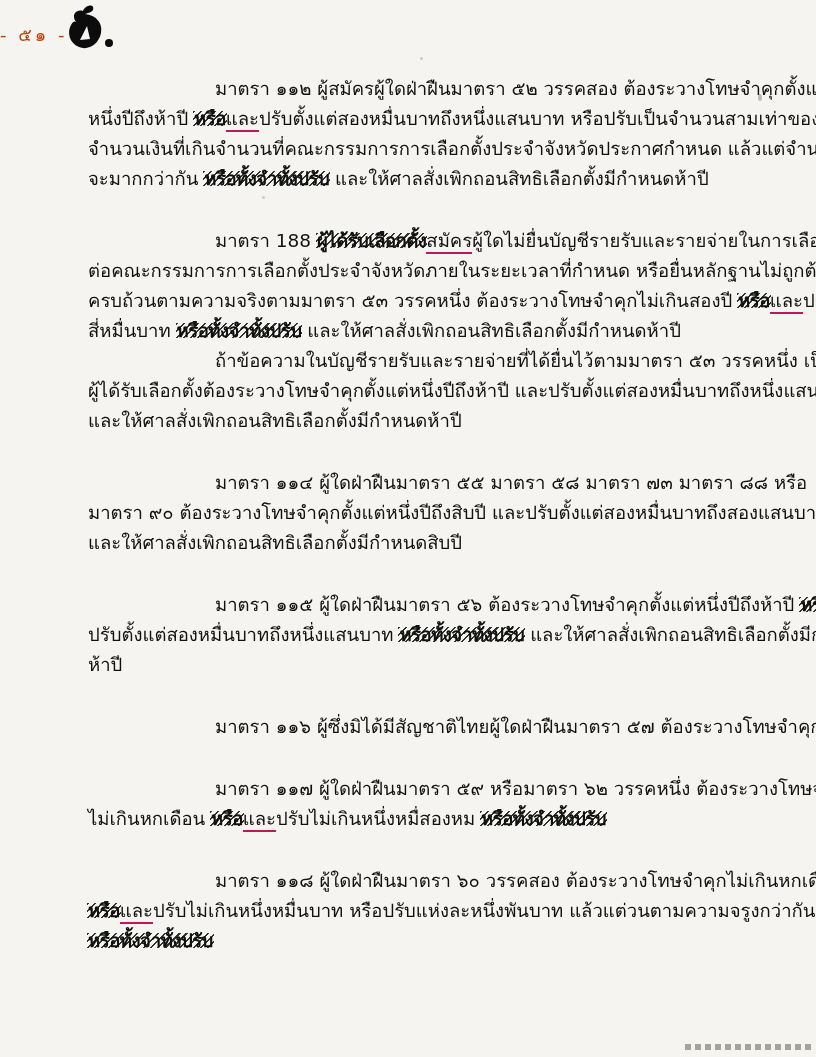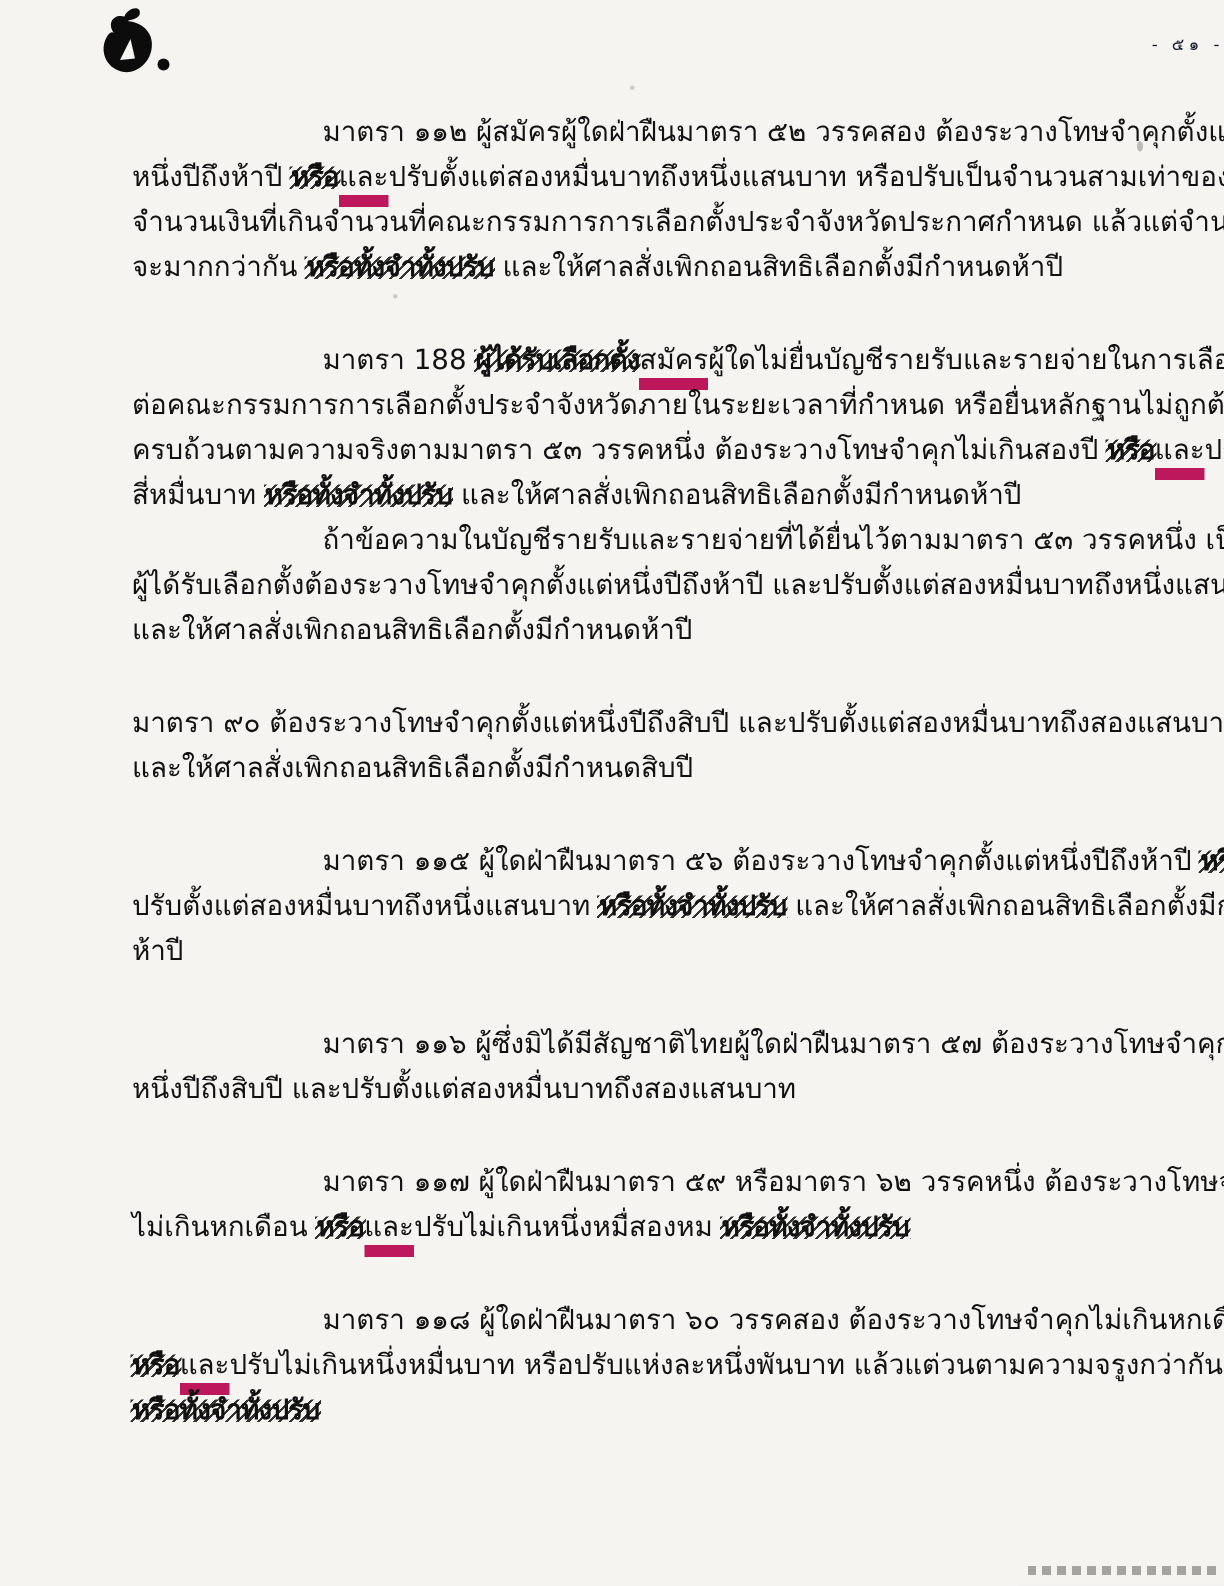--- a/index.html
+++ b/index.html
@@ -7,22 +7,22 @@
   .page{
     position:relative;
     width:816px;height:1057px;
     background:#f5f4f1;
     overflow:hidden;
     font-family:"DejaVu Sans",sans-serif;
     color:#111;
   }
   .page-number{
     position:absolute;top:20px;left:0;width:100%;
-    text-align:right;font-size:11px;letter-spacing:3px;
-    color:#0f172a;
+    text-align:left;font-size:18px;letter-spacing:3px;
+    color:#c2410c;
   }
   .corner-mark{
     position:absolute;top:2px;left:54px;width:76px;height:58px;
   }
   .content{
     position:absolute;top:74px;left:88px;width:676px;
   }
   .para{margin:0;}
   .para + .para{margin-top:32px;}
   .para.cont{margin-top:0;}
@@ -38,21 +38,21 @@
     font-weight:700;
     letter-spacing:-0.5px;
   }
   .s-struck::after{
     content:"";position:absolute;left:-1px;right:-1px;top:3px;bottom:3px;
     background:repeating-linear-gradient(135deg,
       rgba(17,17,17,.85) 0 1.5px, transparent 1.5px 5px);
     pointer-events:none;
   }
   .s-ins{
-    border-bottom:8px solid #be185d;
+    border-bottom:2px solid #be185d;
     padding-bottom:1px;
   }
   .scan-artifact{
     position:absolute;right:5px;bottom:7px;
     width:126px;height:6px;
     background:repeating-linear-gradient(90deg,#97958f 0 6px,transparent 6px 10px);
     opacity:.85;
   }
   .speck{
     position:absolute;background:#8e8c86;border-radius:50%;
@@ -88,31 +88,31 @@
         <div class="line"><span class="seg s-normal">ต่อคณะกรรมการการเลือกตั้งประจำจังหวัดภายในระยะเวลาที่กำหนด หรือยื่นหลักฐานไม่ถูกต้อง</span></div>
         <div class="line"><span class="seg s-normal">ครบถ้วนตามความจริงตามมาตรา ๕๓ วรรคหนึ่ง ต้องระวางโทษจำคุกไม่เกินสองปี </span><span class="seg s-struck">หรือ</span><span class="seg s-ins">และ</span><span class="seg s-normal">ปรับไม่เกิน</span></div>
         <div class="line"><span class="seg s-normal">สี่หมื่นบาท </span><span class="seg s-struck">หรือทั้งจำทั้งปรับ</span><span class="seg s-normal"> และให้ศาลสั่งเพิกถอนสิทธิเลือกตั้งมีกำหนดห้าปี</span></div>
       </div>
       <div class="para cont">
         <div class="line indent"><span class="seg s-normal">ถ้าข้อความในบัญชีรายรับและรายจ่ายที่ได้ยื่นไว้ตามมาตรา ๕๓ วรรคหนึ่ง เป็นเท็จ</span></div>
         <div class="line"><span class="seg s-normal">ผู้ได้รับเลือกตั้งต้องระวางโทษจำคุกตั้งแต่หนึ่งปีถึงห้าปี และปรับตั้งแต่สองหมื่นบาทถึงหนึ่งแสนบาท</span></div>
         <div class="line"><span class="seg s-normal">และให้ศาลสั่งเพิกถอนสิทธิเลือกตั้งมีกำหนดห้าปี</span></div>
       </div>
       <div class="para">
+        <div class="line indent"><span class="seg s-normal">มาตรา ๑๑๔  ผู้ใดฝ่าฝืนมาตรา ๕๕ มาตรา ๕๘ มาตรา ๗๓ มาตรา ๘๘ หรือ</span></div>
         <div class="line"><span class="seg s-normal">มาตรา ๙๐ ต้องระวางโทษจำคุกตั้งแต่หนึ่งปีถึงสิบปี และปรับตั้งแต่สองหมื่นบาทถึงสองแสนบาท</span></div>
         <div class="line"><span class="seg s-normal">และให้ศาลสั่งเพิกถอนสิทธิเลือกตั้งมีกำหนดสิบปี</span></div>
       </div>
       <div class="para">
         <div class="line indent"><span class="seg s-normal">มาตรา ๑๑๕  ผู้ใดฝ่าฝืนมาตรา ๕๖ ต้องระวางโทษจำคุกตั้งแต่หนึ่งปีถึงห้าปี </span><span class="seg s-struck">หรือ</span></div>
         <div class="line"><span class="seg s-normal">ปรับตั้งแต่สองหมื่นบาทถึงหนึ่งแสนบาท </span><span class="seg s-struck">หรือทั้งจำทั้งปรับ</span><span class="seg s-normal"> และให้ศาลสั่งเพิกถอนสิทธิเลือกตั้งมีกำหนด</span></div>
         <div class="line"><span class="seg s-normal">ห้าปี</span></div>
       </div>
       <div class="para">
         <div class="line indent"><span class="seg s-normal">มาตรา ๑๑๖  ผู้ซึ่งมิได้มีสัญชาติไทยผู้ใดฝ่าฝืนมาตรา ๕๗ ต้องระวางโทษจำคุกตั้งแต่</span></div>
-        <div class="line"><span class="seg s-normal">หนึ่งปีถึงสิบปี และปรับตั้งแต่สองหมื่นบาทถึงสองแสนบาท</span></div>
       </div>
       <div class="para">
         <div class="line indent"><span class="seg s-normal">มาตรา ๑๑๗  ผู้ใดฝ่าฝืนมาตรา ๕๙ หรือมาตรา ๖๒ วรรคหนึ่ง ต้องระวางโทษจำคุก</span></div>
         <div class="line"><span class="seg s-normal">ไม่เกินหกเดือน </span><span class="seg s-struck">หรือ</span><span class="seg s-ins">และ</span><span class="seg s-normal">ปรับไม่เกินหนึ่งหมื่สองหม </span><span class="seg s-struck">หรือทั้งจำทั้งปรับ</span></div>
       </div>
       <div class="para">
         <div class="line indent"><span class="seg s-normal">มาตรา ๑๑๘  ผู้ใดฝ่าฝืนมาตรา ๖๐ วรรคสอง ต้องระวางโทษจำคุกไม่เกินหกเดือน</span></div>
         <div class="line"><span class="seg s-struck">หรือ</span><span class="seg s-ins">และ</span><span class="seg s-normal">ปรับไม่เกินหนึ่งหมื่นบาท หรือปรับแห่งละหนึ่งพันบาท แล้วแต่วนตามความจรูงกว่ากัน</span></div>
         <div class="line"><span class="seg s-struck">หรือทั้งจำทั้งปรับ</span></div>
       </div>

